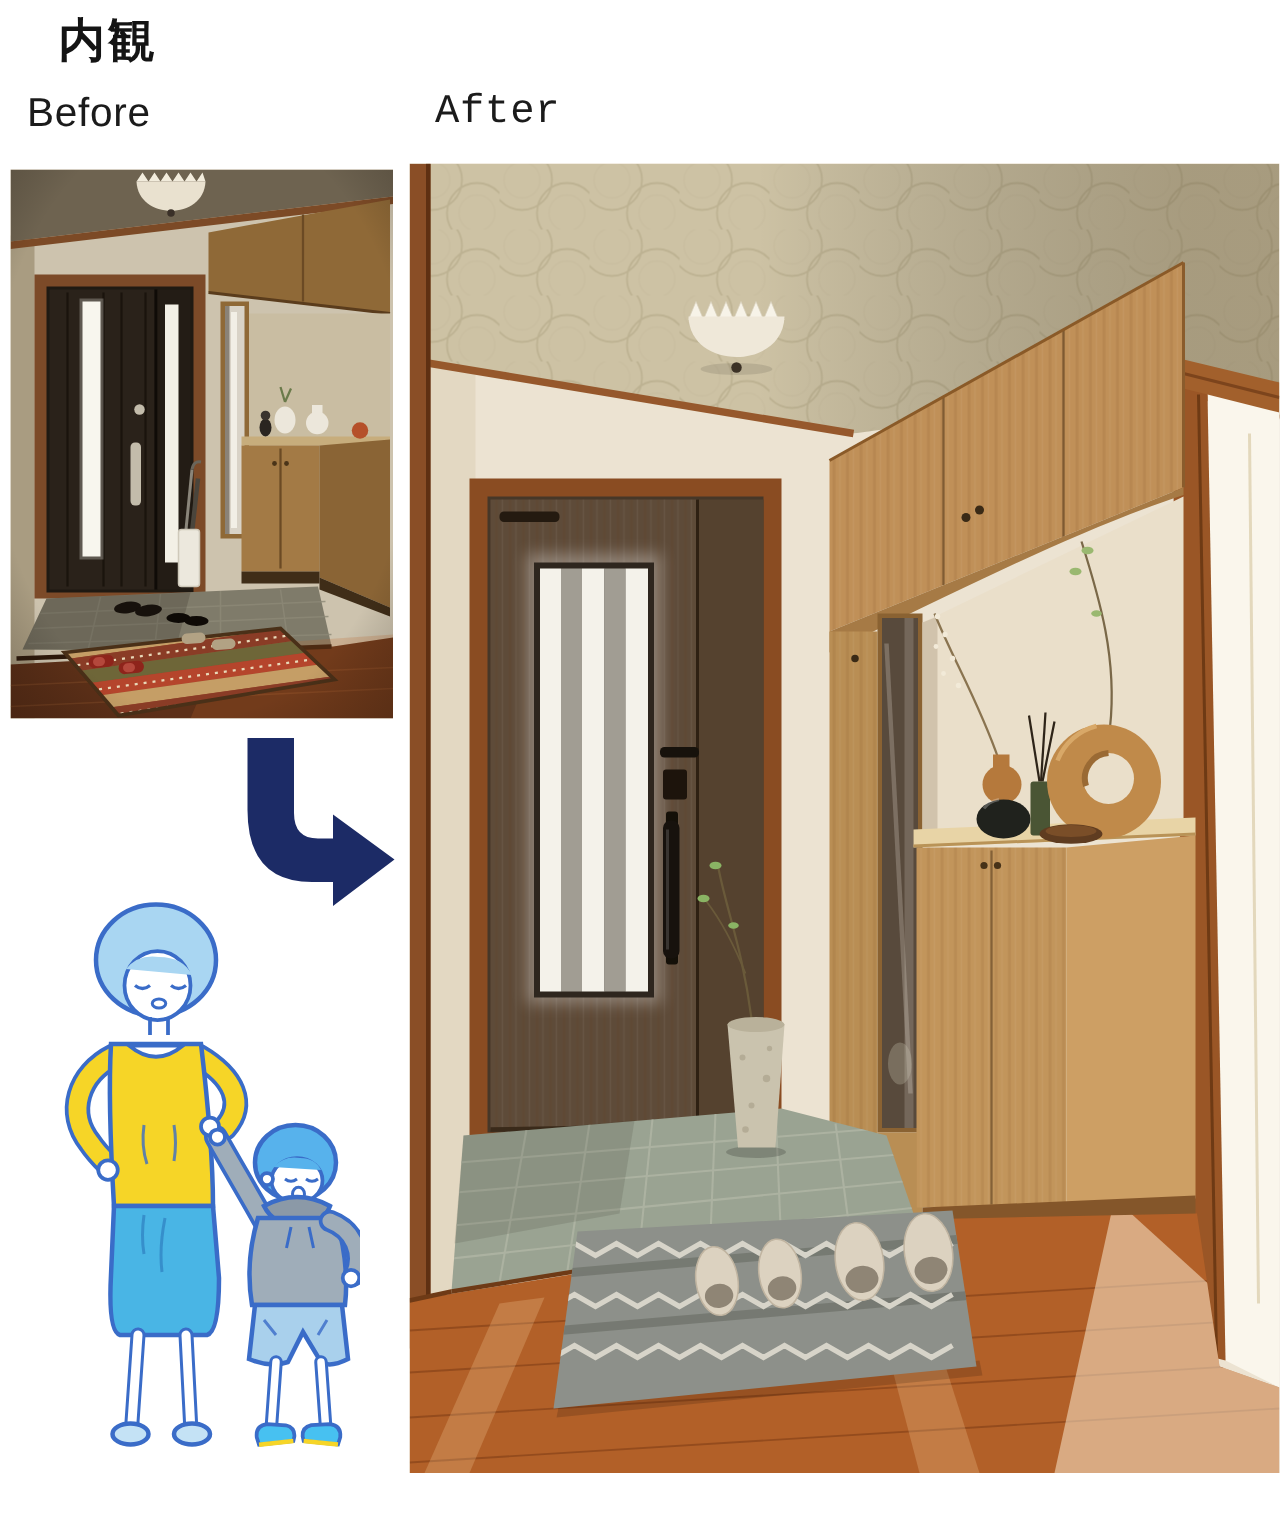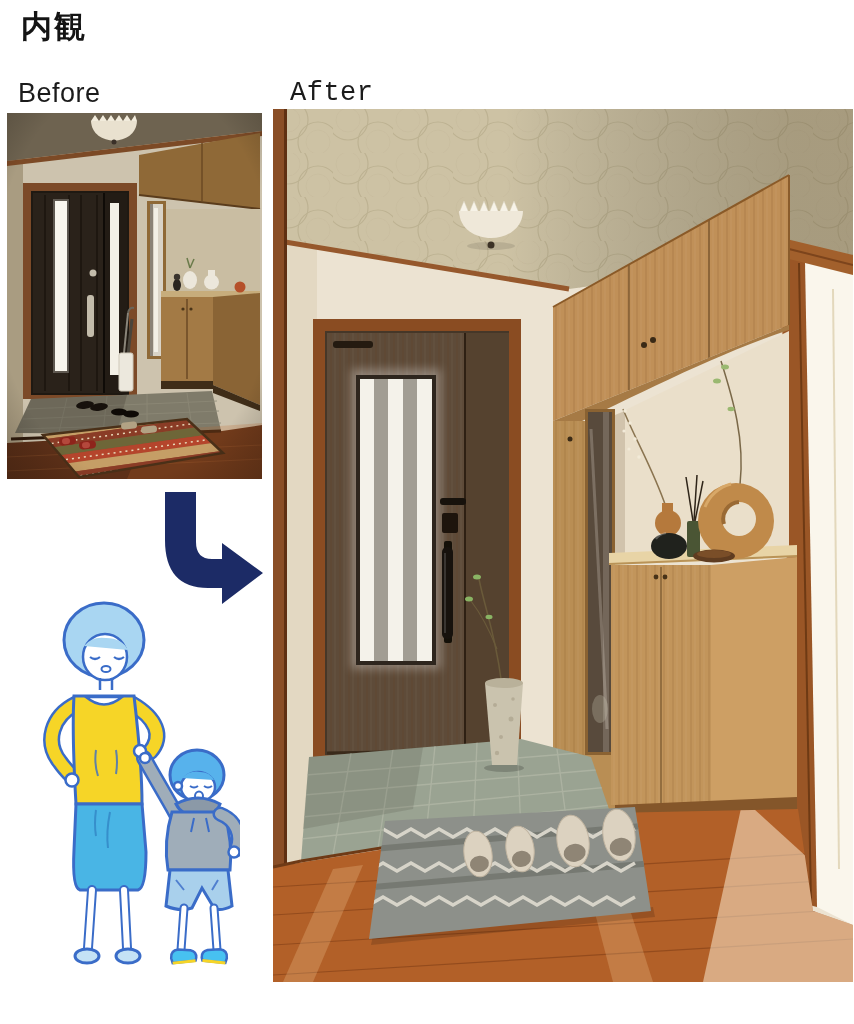--- a/index.html
+++ b/index.html
@@ -1,18 +1,18 @@
 <!DOCTYPE html>
 <html><head>
 <meta charset="utf-8">
 <style>
   html,body{margin:0;padding:0;background:#ffffff;}
   body{width:854px;height:1024px;position:relative;font-family:"Liberation Sans",sans-serif;overflow:hidden;}
-  .title{position:absolute;left:21px;top:6px;font-size:31px;font-weight:700;color:#141414;letter-spacing:2px;}
-  .plabel{position:absolute;font-size:27px;color:#1b1b1b;letter-spacing:0.5px;margin-top:18px;}
+  .title{position:absolute;left:39px;top:6px;font-size:31px;font-weight:700;color:#141414;letter-spacing:2px;}
+  .plabel{position:absolute;font-size:27px;color:#1b1b1b;letter-spacing:0.5px;}
   #before-label{left:18px;top:60px;}
   #after-label{left:290px;top:60px;font-family:Liberation Mono, monospace;}
   .photo{position:absolute;overflow:hidden;background:#cfc5b2;}
   #before-photo{left:7px;top:113px;width:255px;height:366px;}
   #after-photo{left:273px;top:109px;width:580px;height:873px;background:#ece3d2;}
   #arrow-wrap{position:absolute;left:152px;top:492px;width:112px;height:116px;}
   #illustration-wrap{position:absolute;left:30px;top:600px;width:210px;height:380px;}
   svg{display:block;width:100%;height:100%;}
 </style>
 </head>

